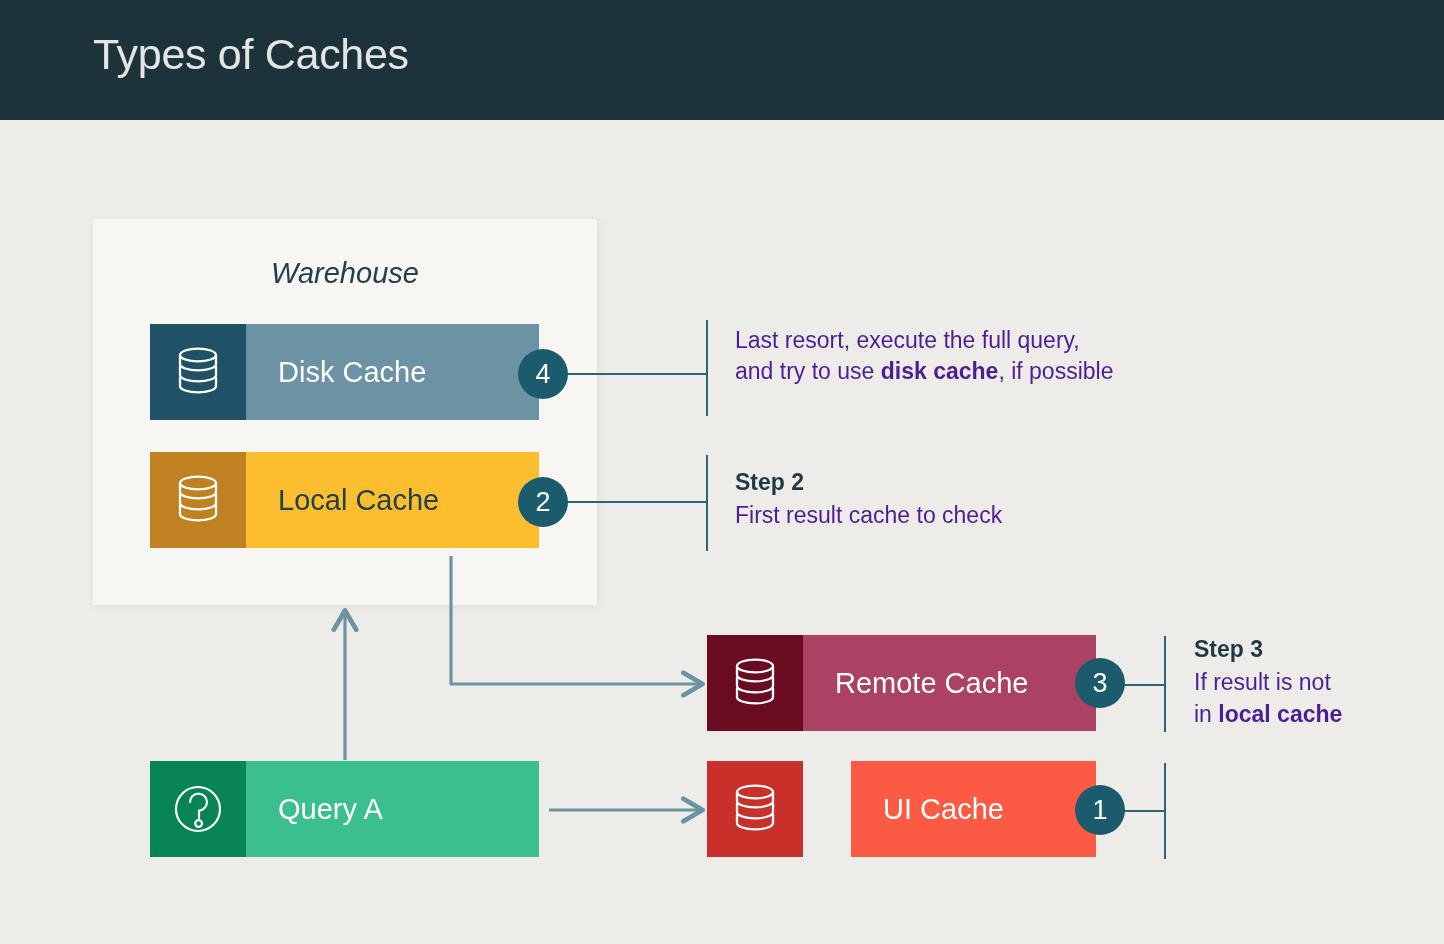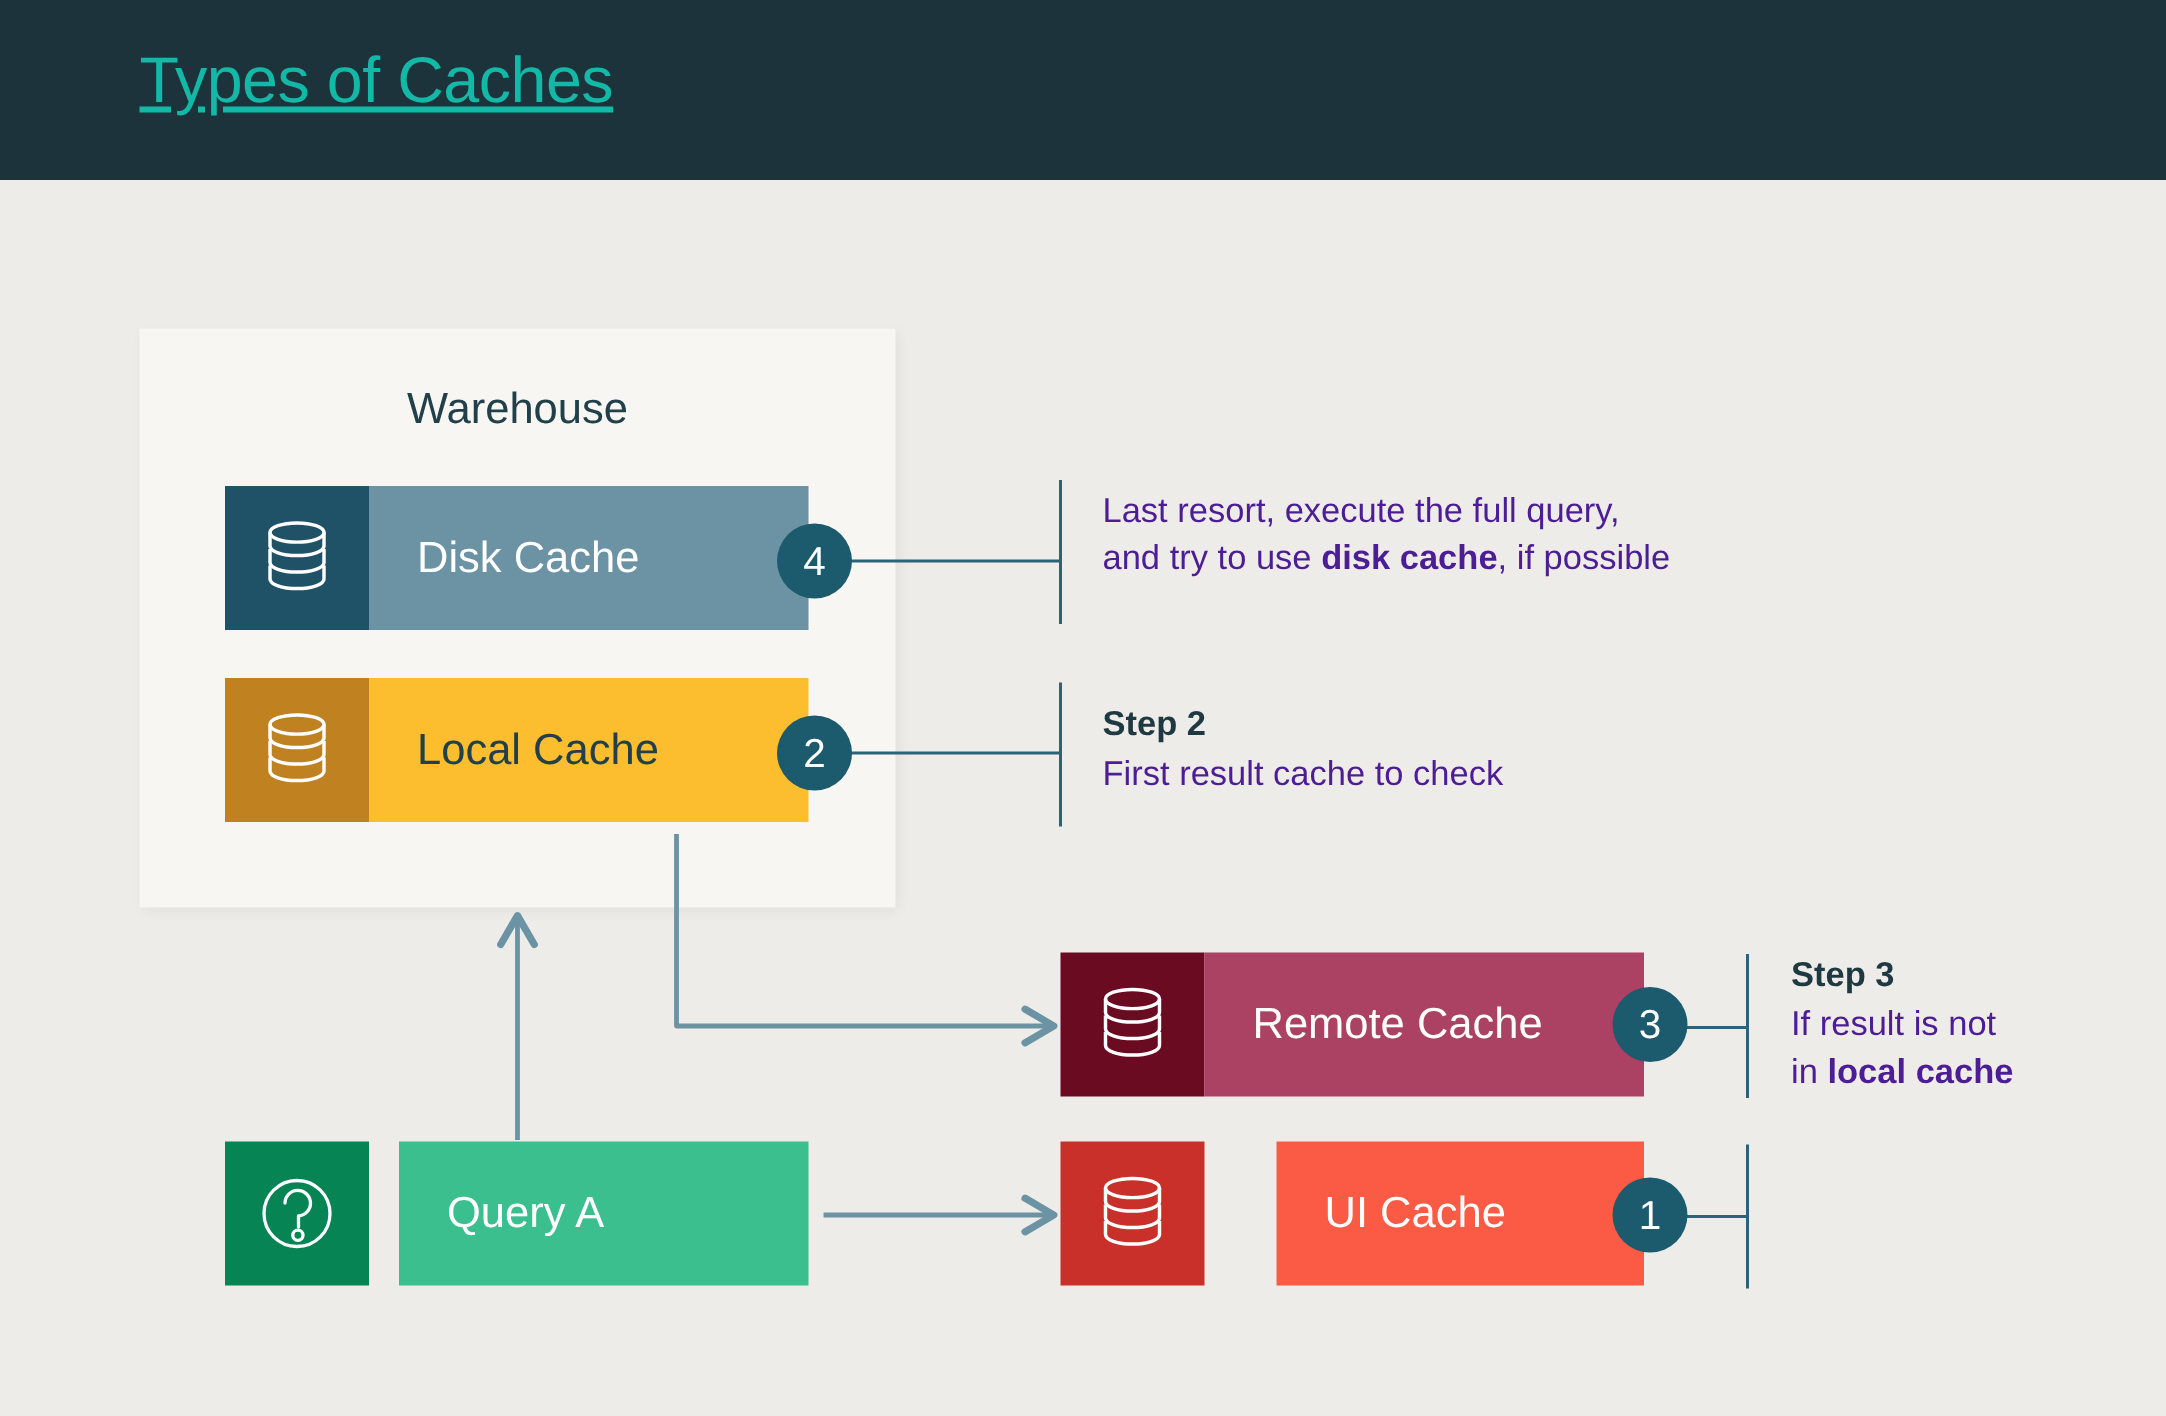--- a/index.html
+++ b/index.html
@@ -13,34 +13,34 @@
 
   
   .header {
     position: absolute; left: 0; top: 0;
     width: 1444px; height: 120px;
     background: #1d333b;
   }
   .header-title {
     position: absolute; left: 93px; top: 33px;
     font-size: 43px; font-weight: 400; letter-spacing: -0.3px;
-    color: #14b8a6; line-height: 1; text-decoration: underline;
+    color: #e5e5e5; line-height: 1;
   }
 
   
   .warehouse-panel {
     position: absolute; left: 93px; top: 219px;
     width: 504px; height: 386px;
     background: #f7f6f2;
     box-shadow: 2px 2px 9px rgba(0,0,0,0.06);
   }
   .warehouse-label {
     position: absolute; left: 0; top: 38px; width: 100%;
     text-align: center;
-    font-size: 29px; color: #22404a; font-weight: 400;
+    font-size: 29px; color: #22404a; font-weight: 400; font-style: italic;
   }
 
   
   .cache-row {
     position: absolute;
     display: flex; align-items: center;
     height: 96px;
   }
   .cache-icon-cell {
     width: 96px; height: 96px;
@@ -52,21 +52,21 @@
     display: flex; align-items: center;
     padding-left: 32px;
     font-size: 29px; font-weight: 400;
   }
 
   
   #row-disk   { left: 150px; top: 324px; width: 389px; }
   #row-local  { left: 150px; top: 452px; width: 389px; }
   #row-remote { left: 707px; top: 635px; width: 389px; }
   #row-ui     { left: 707px; top: 761px; width: 389px; }
-  #row-query  { left: 150px; top: 761px; width: 389px; gap: 20px; }
+  #row-query  { left: 150px; top: 761px; width: 389px; }
 
   
   #row-disk   .cache-icon-cell { background: #1f5266; }
   #row-disk   .cache-body      { background: #6b93a4; color: #ffffff; }
   #row-local  .cache-icon-cell { background: #c08120; }
   #row-local  .cache-body      { background: #fcbe2e; color: #22404a; }
   #row-remote .cache-icon-cell { background: #6b0b22; }
   #row-remote .cache-body      { background: #ab4263; color: #ffffff; text-align: right; }
   #row-ui     .cache-icon-cell { background: #c9302a; }
   #row-ui     .cache-body      { background: #fb5b44; color: #ffffff; margin-left: 48px; }

